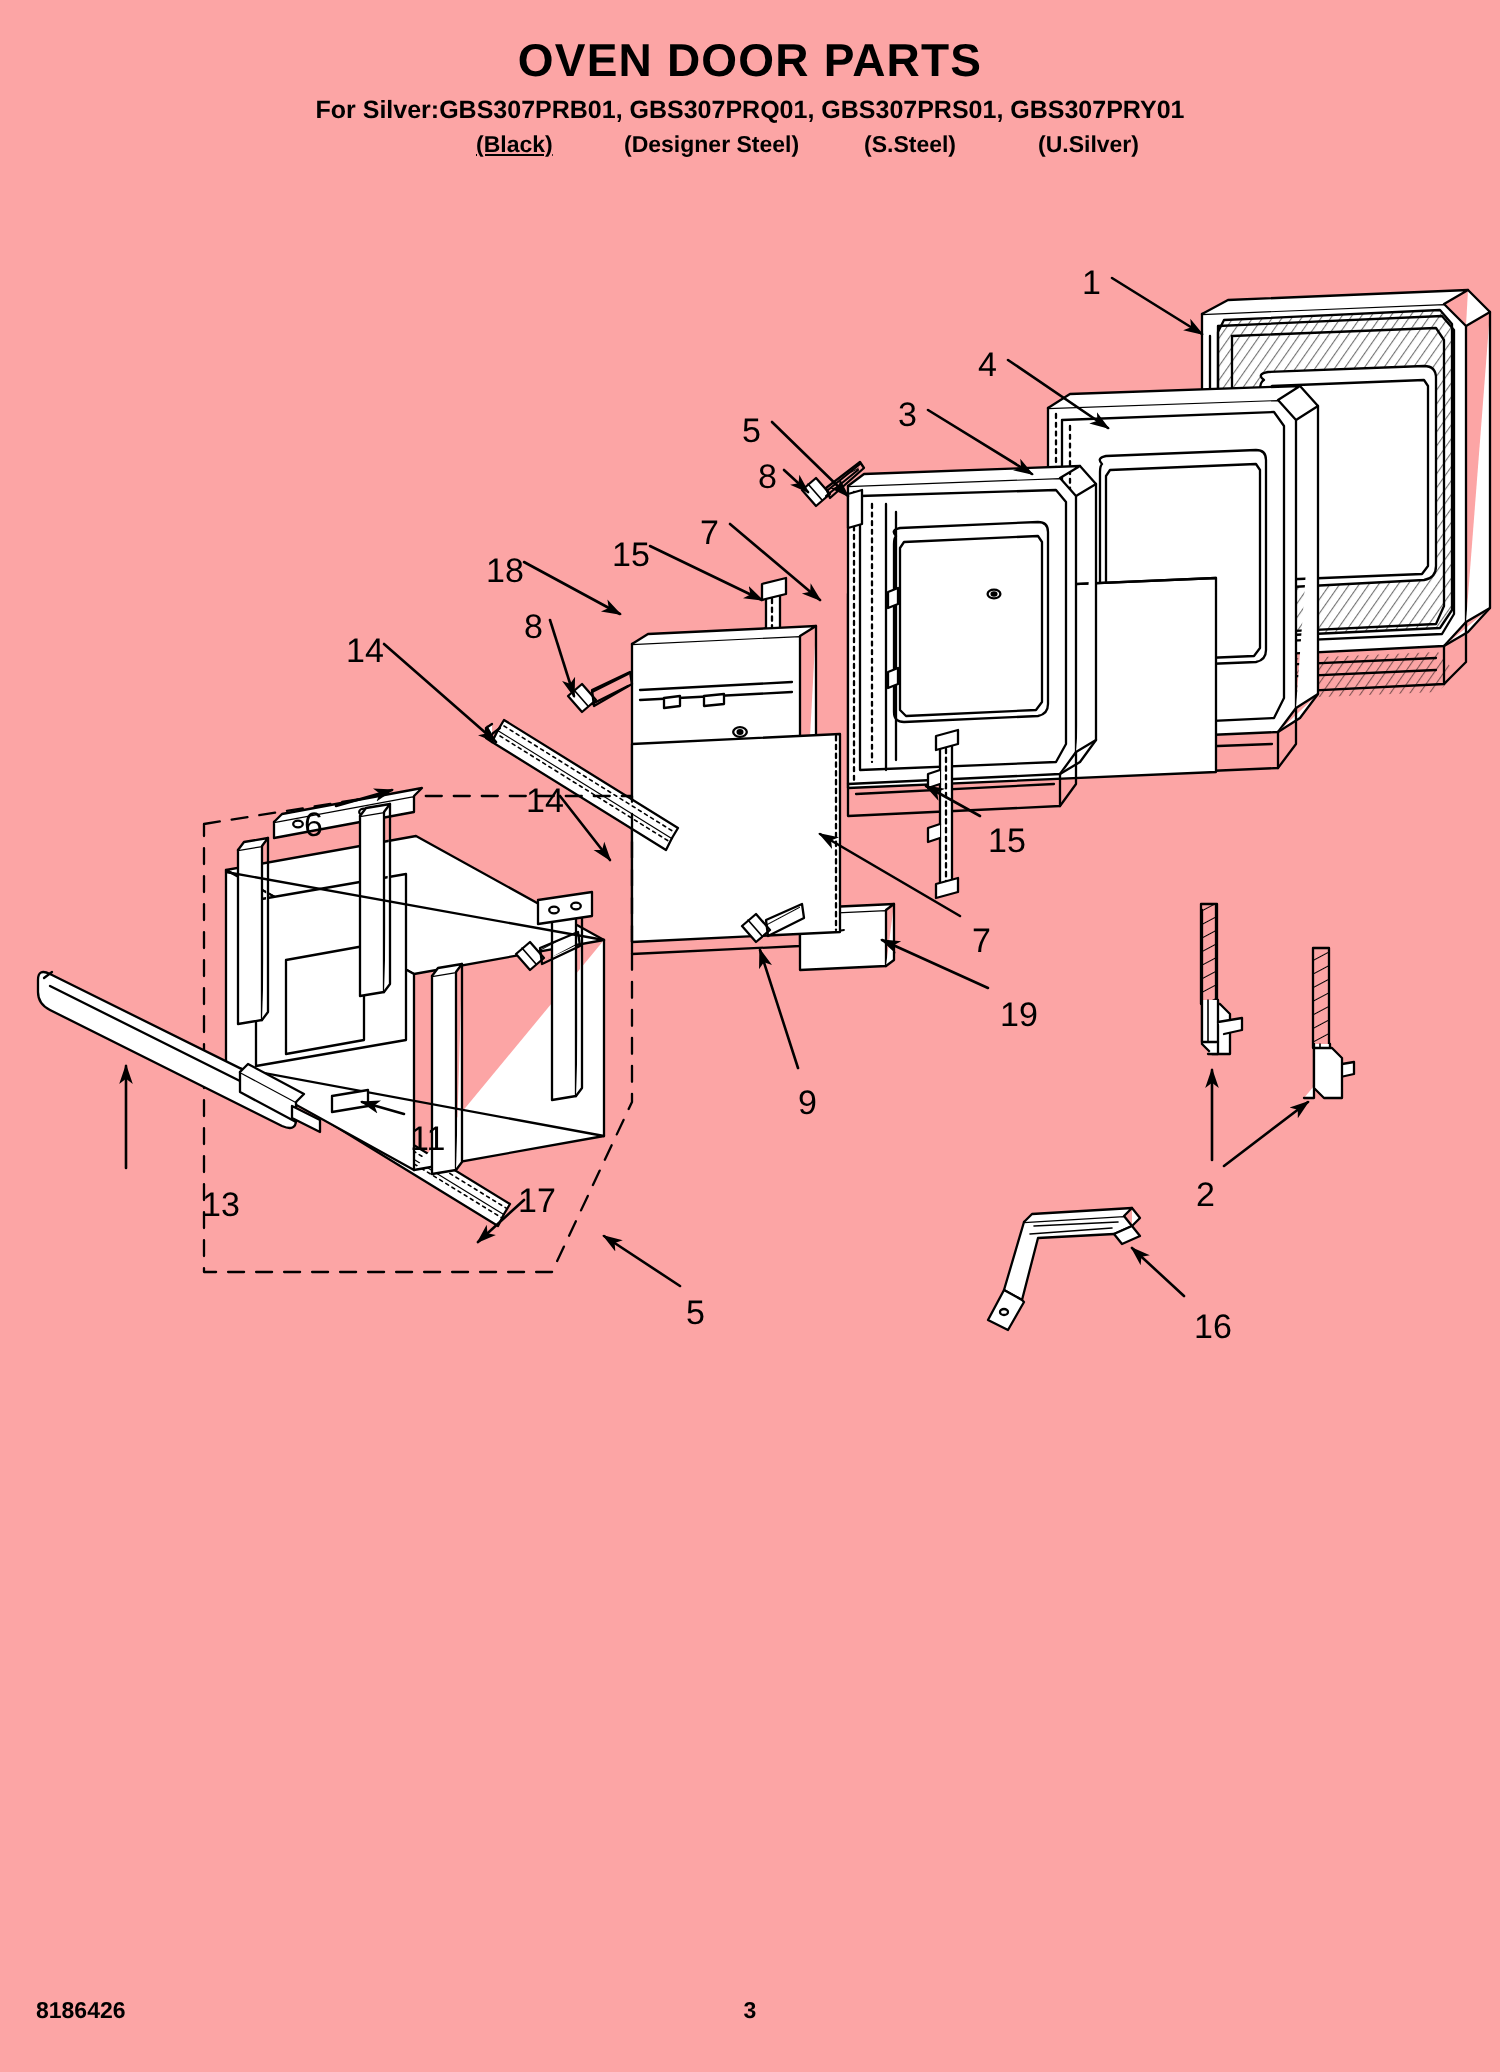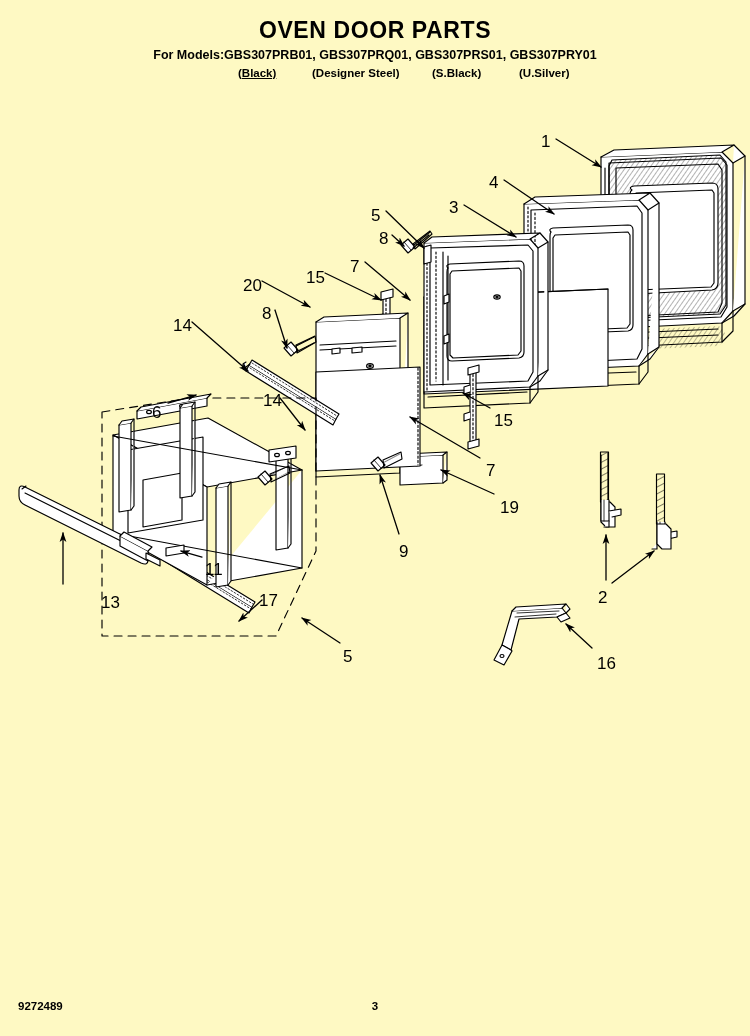--- a/index.html
+++ b/index.html
@@ -13,21 +13,21 @@
     height: 1036px;
     position: relative;
     font-family: "Liberation Sans", sans-serif;
     color: #000000;
     overflow: hidden;
   }
   #page {
     position: relative;
     width: 750px;
     height: 1036px;
-    background: #fef9c3;
+    background: #fca5a5;
   }
   
   .header {
     position: absolute;
     top: 18px;
     left: 0;
     width: 750px;
     text-align: center;
   }
   .doc-title {
@@ -96,25 +96,25 @@
     font-weight: bold;
   }
 </style>
 </head>
 <body>
 
 <div id="page">
 
   <div class="header">
     <div class="doc-title">OVEN DOOR PARTS</div>
-    <div class="models-line">For Models:GBS307PRB01, GBS307PRQ01, GBS307PRS01, GBS307PRY01</div>
+    <div class="models-line">For Silver:GBS307PRB01, GBS307PRQ01, GBS307PRS01, GBS307PRY01</div>
     <div class="finish-line">
       <span style="left: 238px; text-decoration: underline;">(Black)</span>
       <span style="left: 312px;">(Designer Steel)</span>
-      <span style="left: 432px;">(S.Black)</span>
+      <span style="left: 432px;">(S.Steel)</span>
       <span style="left: 519px; text-align: center;">(U.Silver)</span>
     </div>
   </div>
 
   <div id="diagram">
     <svg width="750" height="1036" viewBox="0 0 750 1036" xmlns="http://www.w3.org/2000/svg">
       <defs>
         <marker id="arr" markerWidth="10" markerHeight="8" refX="9" refY="4" orient="auto" markerUnits="userSpaceOnUse">
           <path d="M0,0.6 L10,4 L0,7.4 L2.6,4 Z" fill="#000"></path>
         </marker>
@@ -422,35 +422,35 @@
       </g>
     </svg>
 
     <div class="callout" style="left:541px;top:133px;">1</div>
     <div class="callout" style="left:489px;top:174px;">4</div>
     <div class="callout" style="left:449px;top:199px;">3</div>
     <div class="callout" style="left:371px;top:207px;">5</div>
     <div class="callout" style="left:379px;top:230px;">8</div>
     <div class="callout" style="left:350px;top:258px;">7</div>
     <div class="callout" style="left:306px;top:269px;">15</div>
-    <div class="callout" style="left:243px;top:277px;">20</div>
+    <div class="callout" style="left:243px;top:277px;">18</div>
     <div class="callout" style="left:262px;top:305px;">8</div>
     <div class="callout" style="left:173px;top:317px;text-align:right;">14</div>
     <div class="callout" style="left:152px;top:404px;">6</div>
     <div class="callout" style="left:263px;top:392px;">14</div>
     <div class="callout" style="left:494px;top:412px;">15</div>
     <div class="callout" style="left:486px;top:462px;">7</div>
     <div class="callout" style="left:500px;top:499px;">19</div>
     <div class="callout" style="left:399px;top:543px;">9</div>
     <div class="callout" style="left:205px;top:561px;">11</div>
     <div class="callout" style="left:57px;top:594px;margin-left:44px;">13</div>
     <div class="callout" style="left:259px;top:592px;">17</div>
     <div class="callout" style="left:343px;top:648px;">5</div>
     <div class="callout" style="left:598px;top:589px;">2</div>
     <div class="callout" style="left:597px;top:655px;">16</div>
   </div>
 
   <div class="footer">
-    <div class="footer-code">9272489</div>
+    <div class="footer-code">8186426</div>
     <div class="footer-page">3</div>
   </div>
 
 </div>
 
 </body></html>

